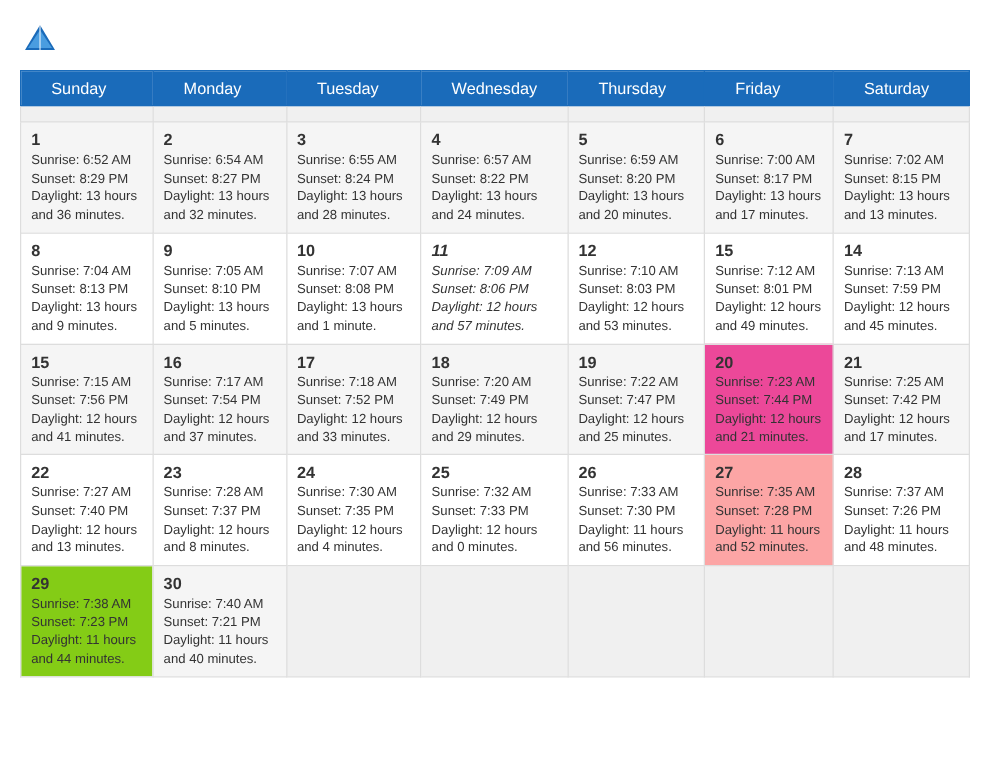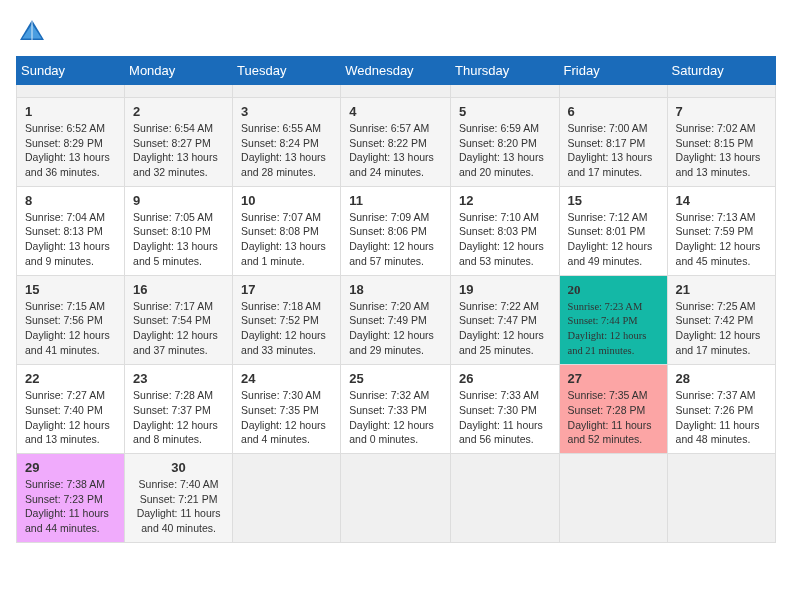--- a/index.html
+++ b/index.html
@@ -54,21 +54,21 @@
     }
     table {
       width: 100%;
       border-collapse: collapse;
       font-size: 11px;
     }
     thead tr th {
       background-color: #1a6bba;
       color: #fff;
       text-align: left;
-      padding: 6px 4px;
+      padding: 6px 24px;
       font-size: 13px;
       font-weight: normal;
       border: 1px solid #1a6bba;
     }
     tbody tr td {
       vertical-align: top;
       padding: 6px 8px;
       border: 1px solid #ddd;
       width: 113px;
       min-height: 80px;
@@ -175,21 +175,21 @@
           <div class="day-info">Sunrise: 7:04 AM<br>Sunset: 8:13 PM<br>Daylight: 13 hours and 9 minutes.</div>
         </td>
         <td style="background: rgb(255, 255, 255);">
           <span class="day-number">9</span>
           <div class="day-info">Sunrise: 7:05 AM<br>Sunset: 8:10 PM<br>Daylight: 13 hours and 5 minutes.</div>
         </td>
         <td style="background: rgb(255, 255, 255);">
           <span class="day-number">10</span>
           <div class="day-info">Sunrise: 7:07 AM<br>Sunset: 8:08 PM<br>Daylight: 13 hours and 1 minute.</div>
         </td>
-        <td style="background: rgb(255, 255, 255);">
+        <td style="background: rgb(255, 255, 255); font-style: italic;">
           <span class="day-number">11</span>
           <div class="day-info">Sunrise: 7:09 AM<br>Sunset: 8:06 PM<br>Daylight: 12 hours and 57 minutes.</div>
         </td>
         <td style="background: rgb(255, 255, 255);">
           <span class="day-number">12</span>
           <div class="day-info">Sunrise: 7:10 AM<br>Sunset: 8:03 PM<br>Daylight: 12 hours and 53 minutes.</div>
         </td>
         <td style="background: rgb(255, 255, 255);">
           <span class="day-number">15</span>
           <div class="day-info">Sunrise: 7:12 AM<br>Sunset: 8:01 PM<br>Daylight: 12 hours and 49 minutes.</div>
@@ -213,21 +213,21 @@
           <div class="day-info">Sunrise: 7:18 AM<br>Sunset: 7:52 PM<br>Daylight: 12 hours and 33 minutes.</div>
         </td>
         <td style="background: rgb(245, 245, 245); margin-left: 10px;">
           <span class="day-number">18</span>
           <div class="day-info">Sunrise: 7:20 AM<br>Sunset: 7:49 PM<br>Daylight: 12 hours and 29 minutes.</div>
         </td>
         <td style="background: rgb(245, 245, 245);">
           <span class="day-number">19</span>
           <div class="day-info">Sunrise: 7:22 AM<br>Sunset: 7:47 PM<br>Daylight: 12 hours and 25 minutes.</div>
         </td>
-        <td style="background: #14b8a6; font-family: Liberation Serif, serif;">
+        <td style="background: #ec4899;">
           <span class="day-number">20</span>
           <div class="day-info">Sunrise: 7:23 AM<br>Sunset: 7:44 PM<br>Daylight: 12 hours and 21 minutes.</div>
         </td>
         <td style="background: rgb(245, 245, 245);">
           <span class="day-number">21</span>
           <div class="day-info">Sunrise: 7:25 AM<br>Sunset: 7:42 PM<br>Daylight: 12 hours and 17 minutes.</div>
         </td>
       </tr>
       <tr>
         <td style="background: rgb(255, 255, 255); margin-top: 32px;">
@@ -253,25 +253,25 @@
         <td style="background: #fca5a5;">
           <span class="day-number">27</span>
           <div class="day-info">Sunrise: 7:35 AM<br>Sunset: 7:28 PM<br>Daylight: 11 hours and 52 minutes.</div>
         </td>
         <td style="background: rgb(255, 255, 255);">
           <span class="day-number">28</span>
           <div class="day-info">Sunrise: 7:37 AM<br>Sunset: 7:26 PM<br>Daylight: 11 hours and 48 minutes.</div>
         </td>
       </tr>
       <tr>
-        <td style="background: #f0abfc;">
+        <td style="background: #84cc16;">
           <span class="day-number">29</span>
           <div class="day-info">Sunrise: 7:38 AM<br>Sunset: 7:23 PM<br>Daylight: 11 hours and 44 minutes.</div>
         </td>
-        <td style="background: rgb(245, 245, 245); text-align: center;">
+        <td style="background: rgb(245, 245, 245);">
           <span class="day-number">30</span>
           <div class="day-info">Sunrise: 7:40 AM<br>Sunset: 7:21 PM<br>Daylight: 11 hours and 40 minutes.</div>
         </td>
         <td class="empty"></td>
         <td class="empty"></td>
         <td class="empty"></td>
         <td class="empty"></td>
         <td class="empty"></td>
       </tr>
     </tbody>

